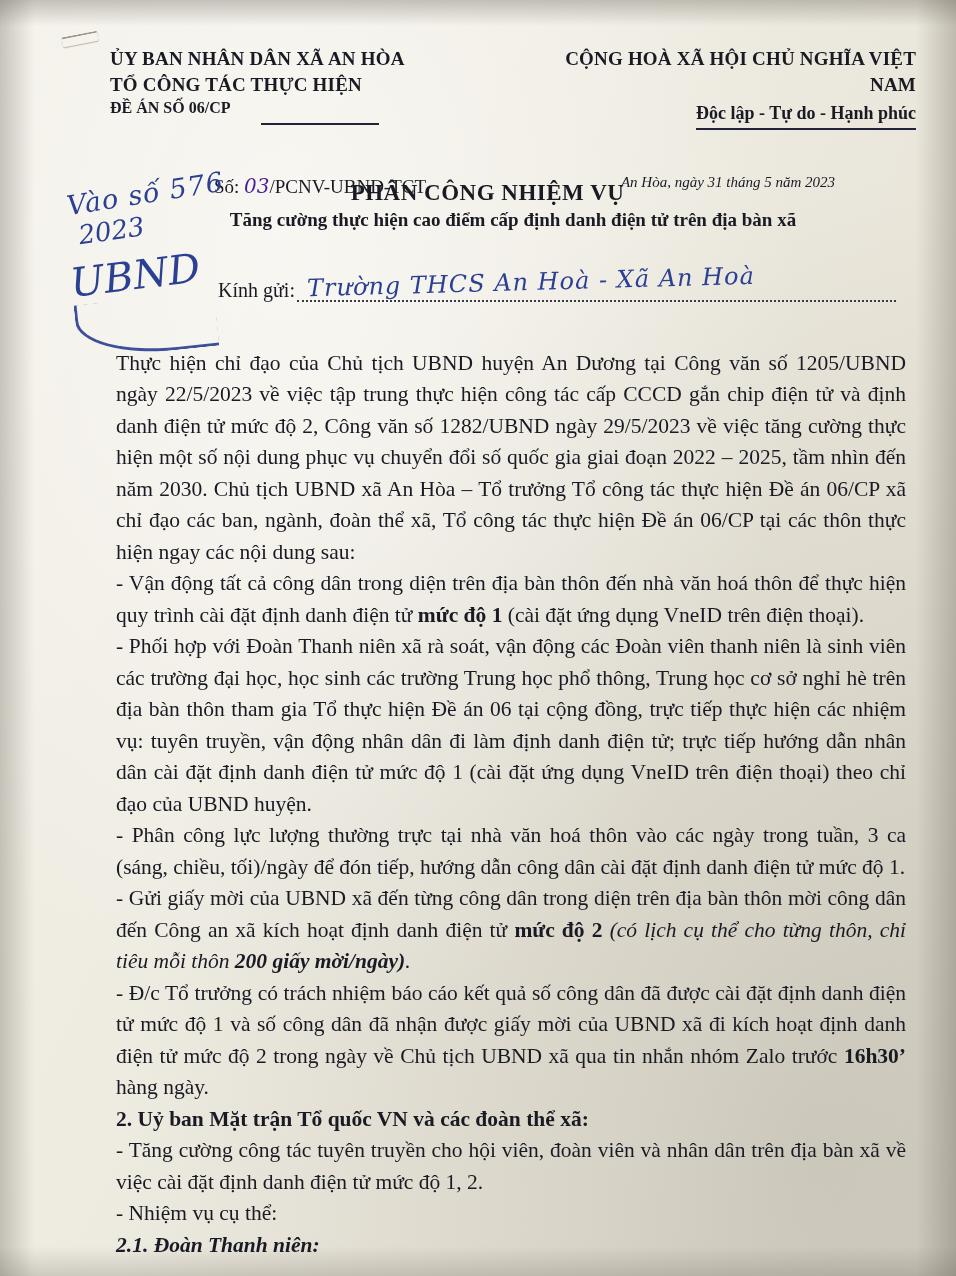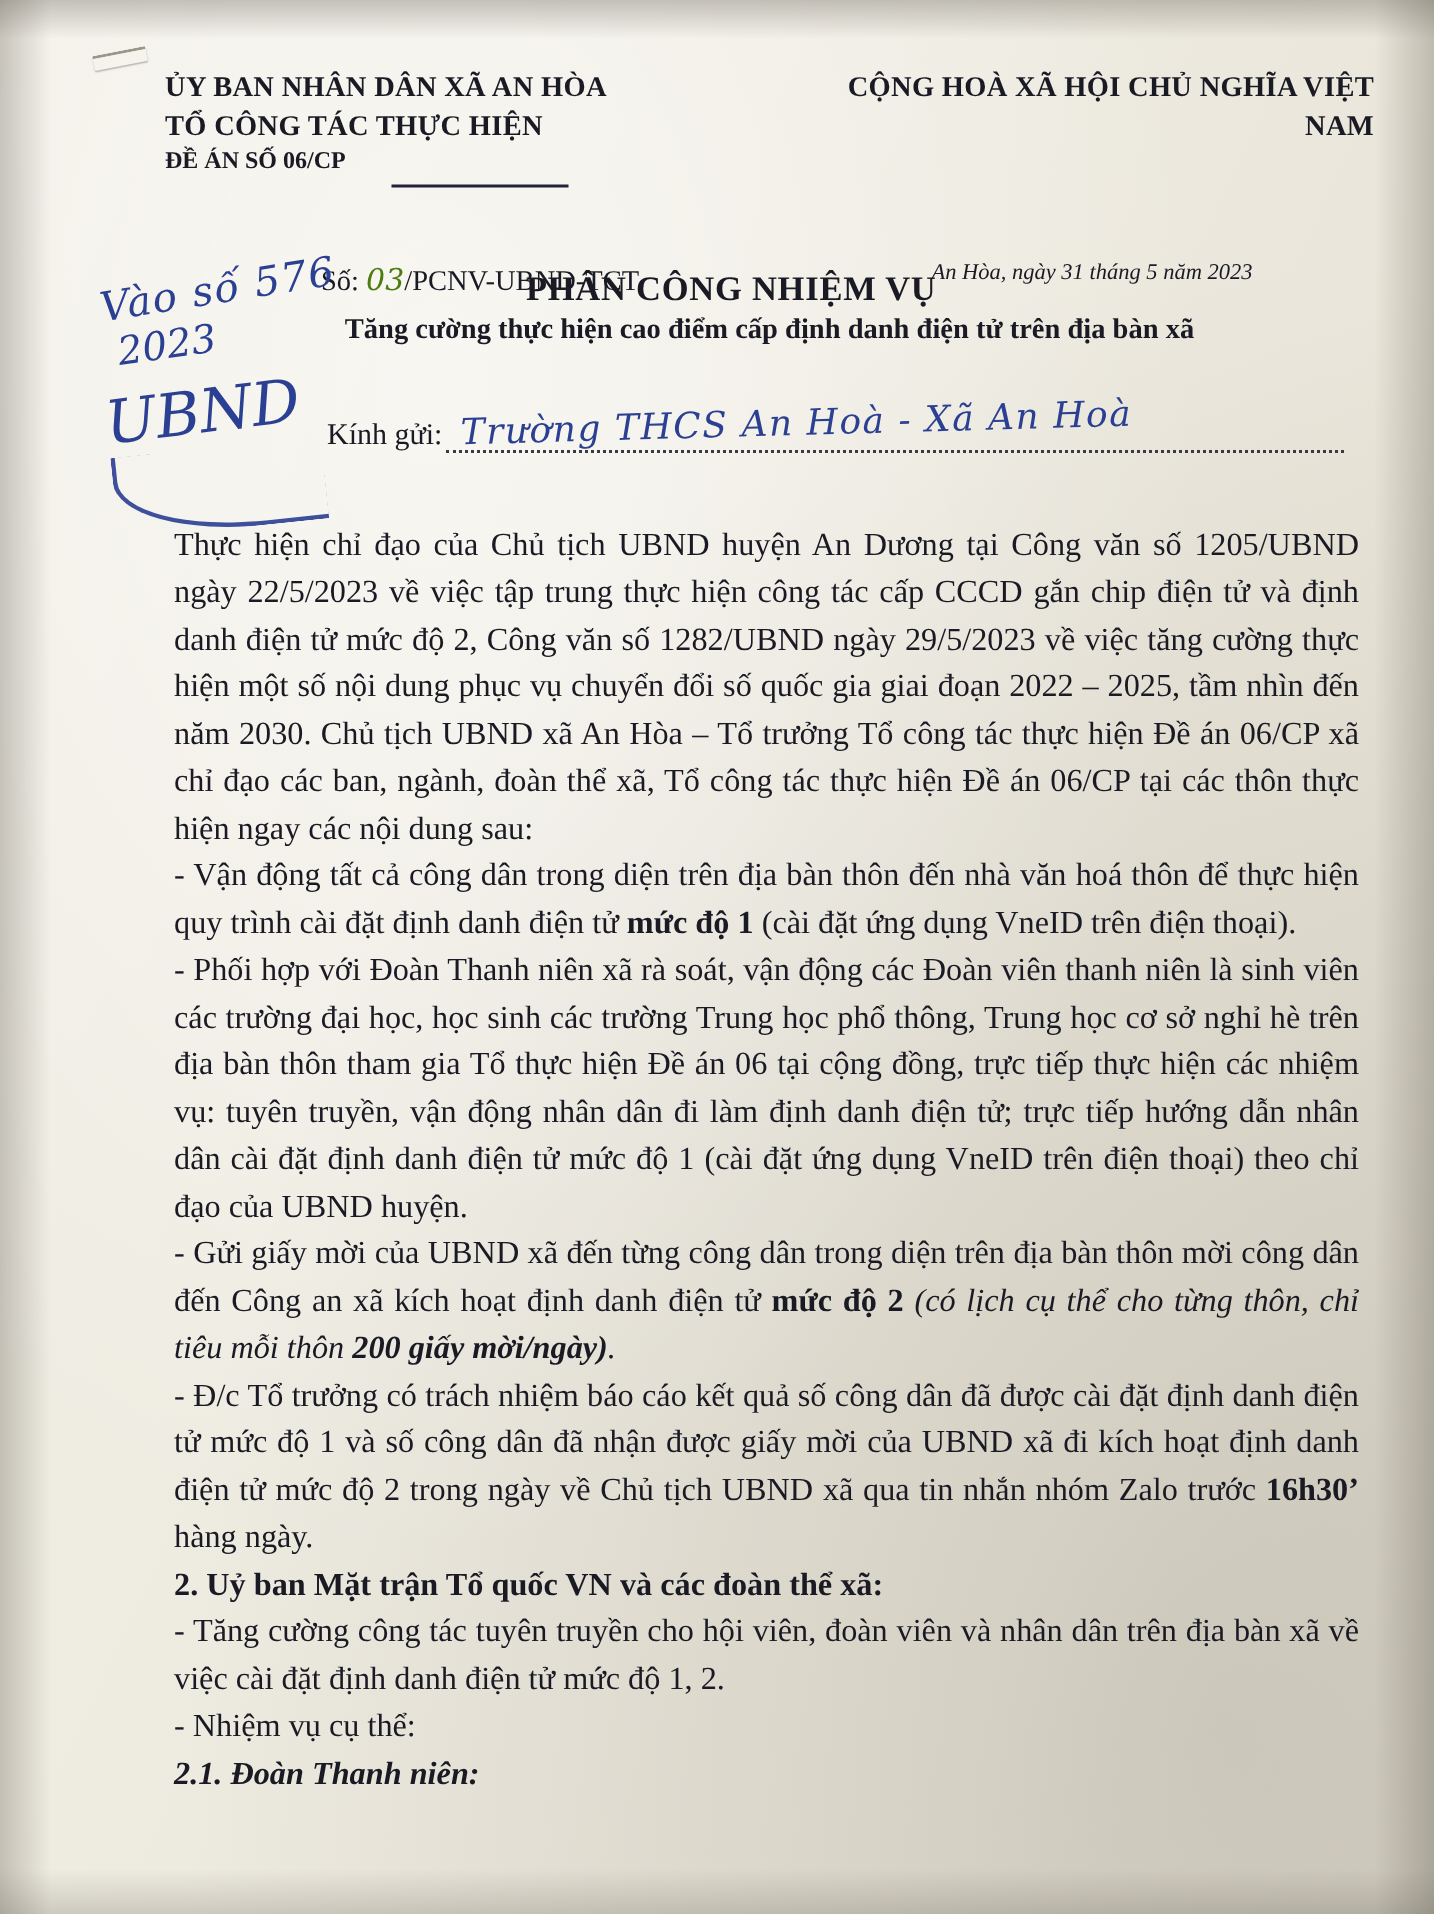--- a/index.html
+++ b/index.html
@@ -127,21 +127,21 @@
   .date-line {
     flex: 1;
     text-align: center;
     font-size: 15px;
     font-style: italic;
     margin-right: 30px;
   }
   .hand-so {
     font-family: "DejaVu Serif", serif;
     font-style: italic;
-    color: #4d7c0f;
+    color: #4c1d95;
     font-size: 20px;
   }
 
   
   .title-block {
     position: absolute;
     top: 180px;
     left: 0;
     width: 100%;
     text-align: center;
@@ -267,20 +267,23 @@
 
     <div class="header">
       <div class="hdr-left">
         <div class="t-bold">ỦY BAN NHÂN DÂN XÃ AN HÒA</div>
         <div class="t-bold">TỔ CÔNG TÁC THỰC HIỆN</div>
         <div class="t-bold-sm">ĐỀ ÁN SỐ 06/CP</div>
         <div class="rule-short"></div>
       </div>
       <div class="hdr-right">
         <div class="t-bold">CỘNG HOÀ XÃ HỘI CHỦ NGHĨA VIỆT NAM</div>
+        <div style="margin-top:4px;">
+          <span class="t-bold-u">Độc lập - Tự do - Hạnh phúc</span>
+        </div>
       </div>
     </div>
 
     <div class="sub-line" style="position:absolute; top:132px; left:0; width:100%;">
       <div class="so-line">
         <span>Số:</span>
         <span class="hand-so">03</span><span>/PCNV-UBND-TCT</span>
       </div>
       <div class="date-line">An Hòa, ngày 31 tháng 5 năm 2023</div>
     </div>
@@ -305,20 +308,21 @@
     </div>
 
     <div class="body-text">
       <p class="p-indent">Thực hiện chỉ đạo của Chủ tịch UBND huyện An Dương tại Công văn số 1205/UBND ngày 22/5/2023 về việc tập trung thực hiện công tác cấp CCCD gắn chip điện tử và định danh điện tử mức độ 2, Công văn số 1282/UBND ngày 29/5/2023 về việc tăng cường thực hiện một số nội dung phục vụ chuyển đổi số quốc gia giai đoạn 2022 – 2025, tầm nhìn đến năm 2030. Chủ tịch UBND xã An Hòa – Tổ trưởng Tổ công tác thực hiện Đề án 06/CP xã chỉ đạo các ban, ngành, đoàn thể xã, Tổ công tác thực hiện Đề án 06/CP tại các thôn thực hiện ngay các nội dung sau:</p>
 
 
       <p class="p-indent-sm"><span>- Vận động tất cả công dân trong diện trên địa bàn thôn đến nhà văn hoá thôn để thực hiện quy trình cài đặt định danh điện tử </span><span class="b">mức độ 1</span><span> (cài đặt ứng dụng VneID trên điện thoại).</span></p>
 
       <p class="p-indent-sm">- Phối hợp với Đoàn Thanh niên xã rà soát, vận động các Đoàn viên thanh niên là sinh viên các trường đại học, học sinh các trường Trung học phổ thông, Trung học cơ sở nghỉ hè trên địa bàn thôn tham gia Tổ thực hiện Đề án 06 tại cộng đồng, trực tiếp thực hiện các nhiệm vụ: tuyên truyền, vận động nhân dân đi làm định danh điện tử; trực tiếp hướng dẫn nhân dân cài đặt định danh điện tử mức độ 1 (cài đặt ứng dụng VneID trên điện thoại) theo chỉ đạo của UBND huyện.</p>
 
+      <p class="p-indent-sm">- Phân công lực lượng thường trực tại nhà văn hoá thôn vào các ngày trong tuần, 3 ca (sáng, chiều, tối)/ngày để đón tiếp, hướng dẫn công dân cài đặt định danh điện tử mức độ 1.</p>
 
       <p class="p-indent-sm"><span>- Gửi giấy mời của UBND xã đến từng công dân trong diện trên địa bàn thôn mời công dân đến Công an xã kích hoạt định danh điện tử </span><span class="b">mức độ 2</span><span class="i"> (có lịch cụ thể cho từng thôn, chỉ tiêu mỗi thôn </span><span class="bi">200 giấy mời/ngày)</span><span class="i">.</span></p>
 
       <p class="p-indent-sm"><span>- Đ/c Tổ trưởng có trách nhiệm báo cáo kết quả số công dân đã được cài đặt định danh điện tử mức độ 1 và số công dân đã nhận được giấy mời của UBND xã đi kích hoạt định danh điện tử mức độ 2 trong ngày về Chủ tịch UBND xã qua tin nhắn nhóm Zalo trước </span><span class="b">16h30’</span><span> hàng ngày.</span></p>
 
       <p class="p-indent b">2. Uỷ ban Mặt trận Tổ quốc VN và các đoàn thể xã:</p>
 
       <p class="p-indent-sm">- Tăng cường công tác tuyên truyền cho hội viên, đoàn viên và nhân dân trên địa bàn xã về việc cài đặt định danh điện tử mức độ 1, 2.</p>
 
       <p class="p-indent-sm">- Nhiệm vụ cụ thể:</p>

